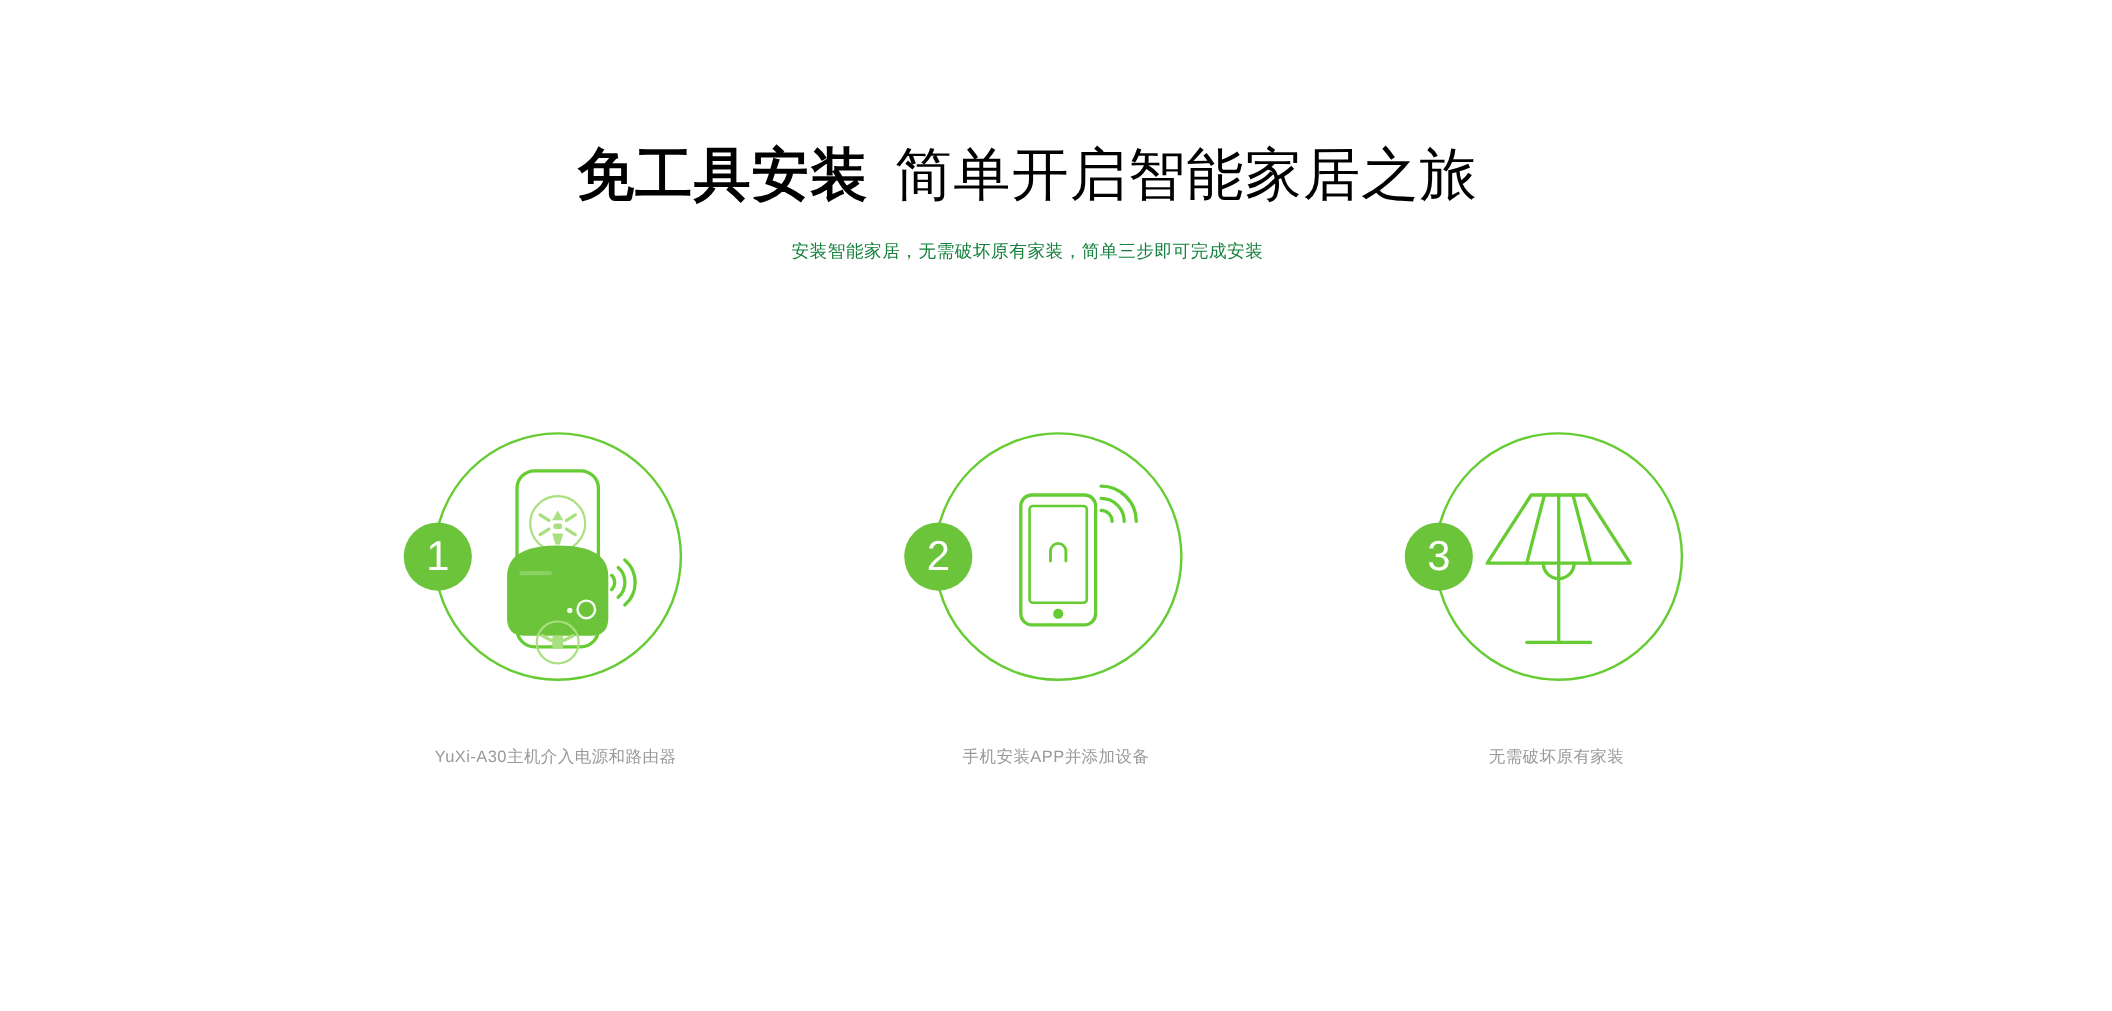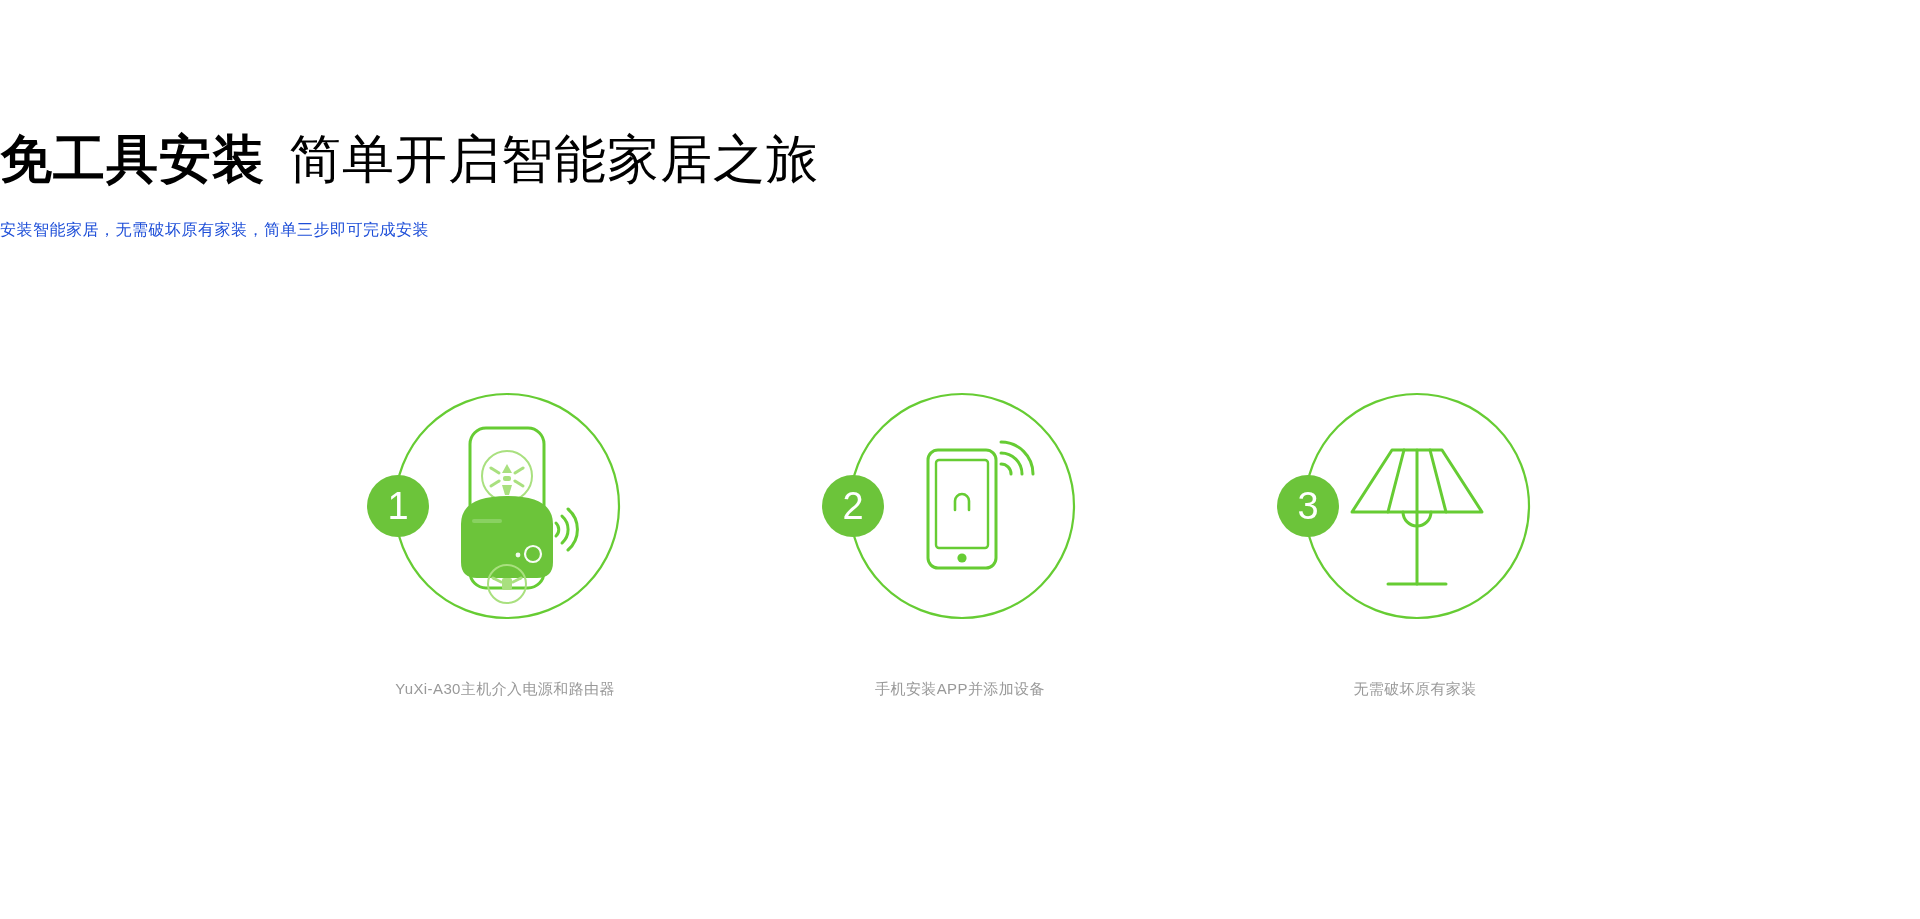--- a/index.html
+++ b/index.html
@@ -21,20 +21,21 @@
     position: relative;
     background: #ffffff;
   }
 
   
   .heading-block {
     position: absolute;
     top: 128px;
     left: 0;
     width: 1868px;
+    text-align: center;
   }
 
   .main-title {
     font-size: 52px;
     line-height: 62px;
     color: #000000;
     letter-spacing: 1px;
     white-space: nowrap;
     font-weight: 400;
   }
@@ -46,21 +47,21 @@
     width: 24px;
   }
   .title-light {
     font-weight: 400;
   }
 
   .subtitle {
     margin-top: 28px;
     font-size: 16px;
     line-height: 24px;
-    color: #1d4ed8;
+    color: #15803d;
     letter-spacing: 0.5px;
     font-weight: 400;
   }
 
   
   .steps-row {
     position: absolute;
     top: 388px;
     left: 0;
     width: 1920px;

